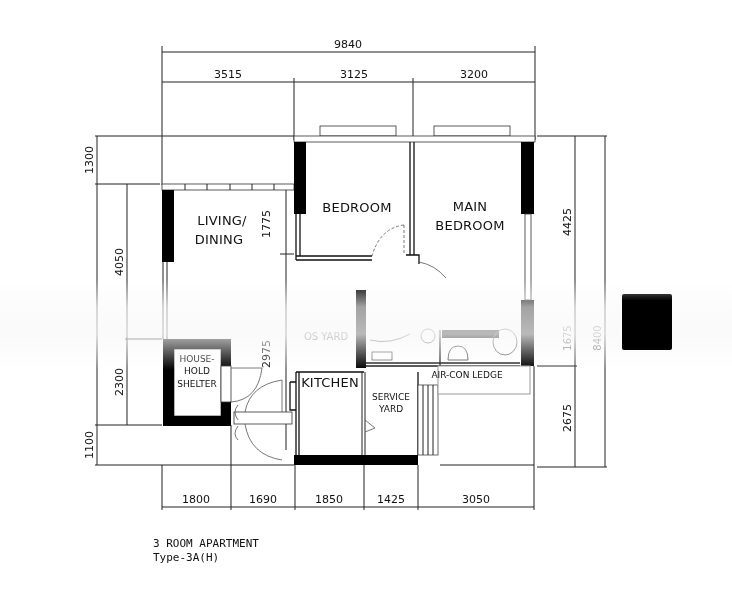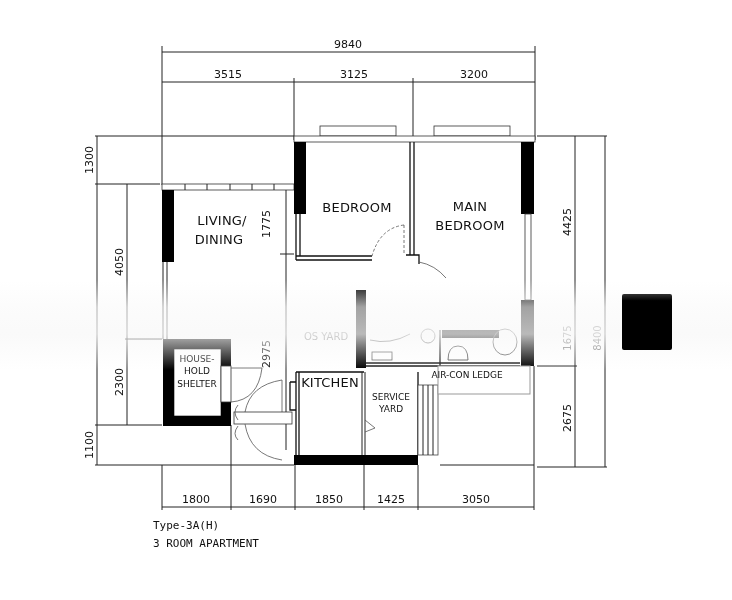--- a/index.html
+++ b/index.html
@@ -201,13 +201,13 @@
     <text class="faint-text" x="326" y="340" text-anchor="middle">OS YARD</text>
     <text class="dim-text" transform="translate(270,224) rotate(-90)" text-anchor="middle">1775</text>
     <text class="dim-text" transform="translate(270,354) rotate(-90)" text-anchor="middle">2975</text>
   </g>
 </svg>
 
 <div class="haze"></div>
 <div class="ink-block"></div>
 
 <div class="caption" style="top:537px;">3 ROOM APARTMENT</div>
-<div class="caption" style="top:519px;">Type-3A(H)</div>
+<div class="caption" style="top:551px;">Type-3A(H)</div>
 
 </body></html>

